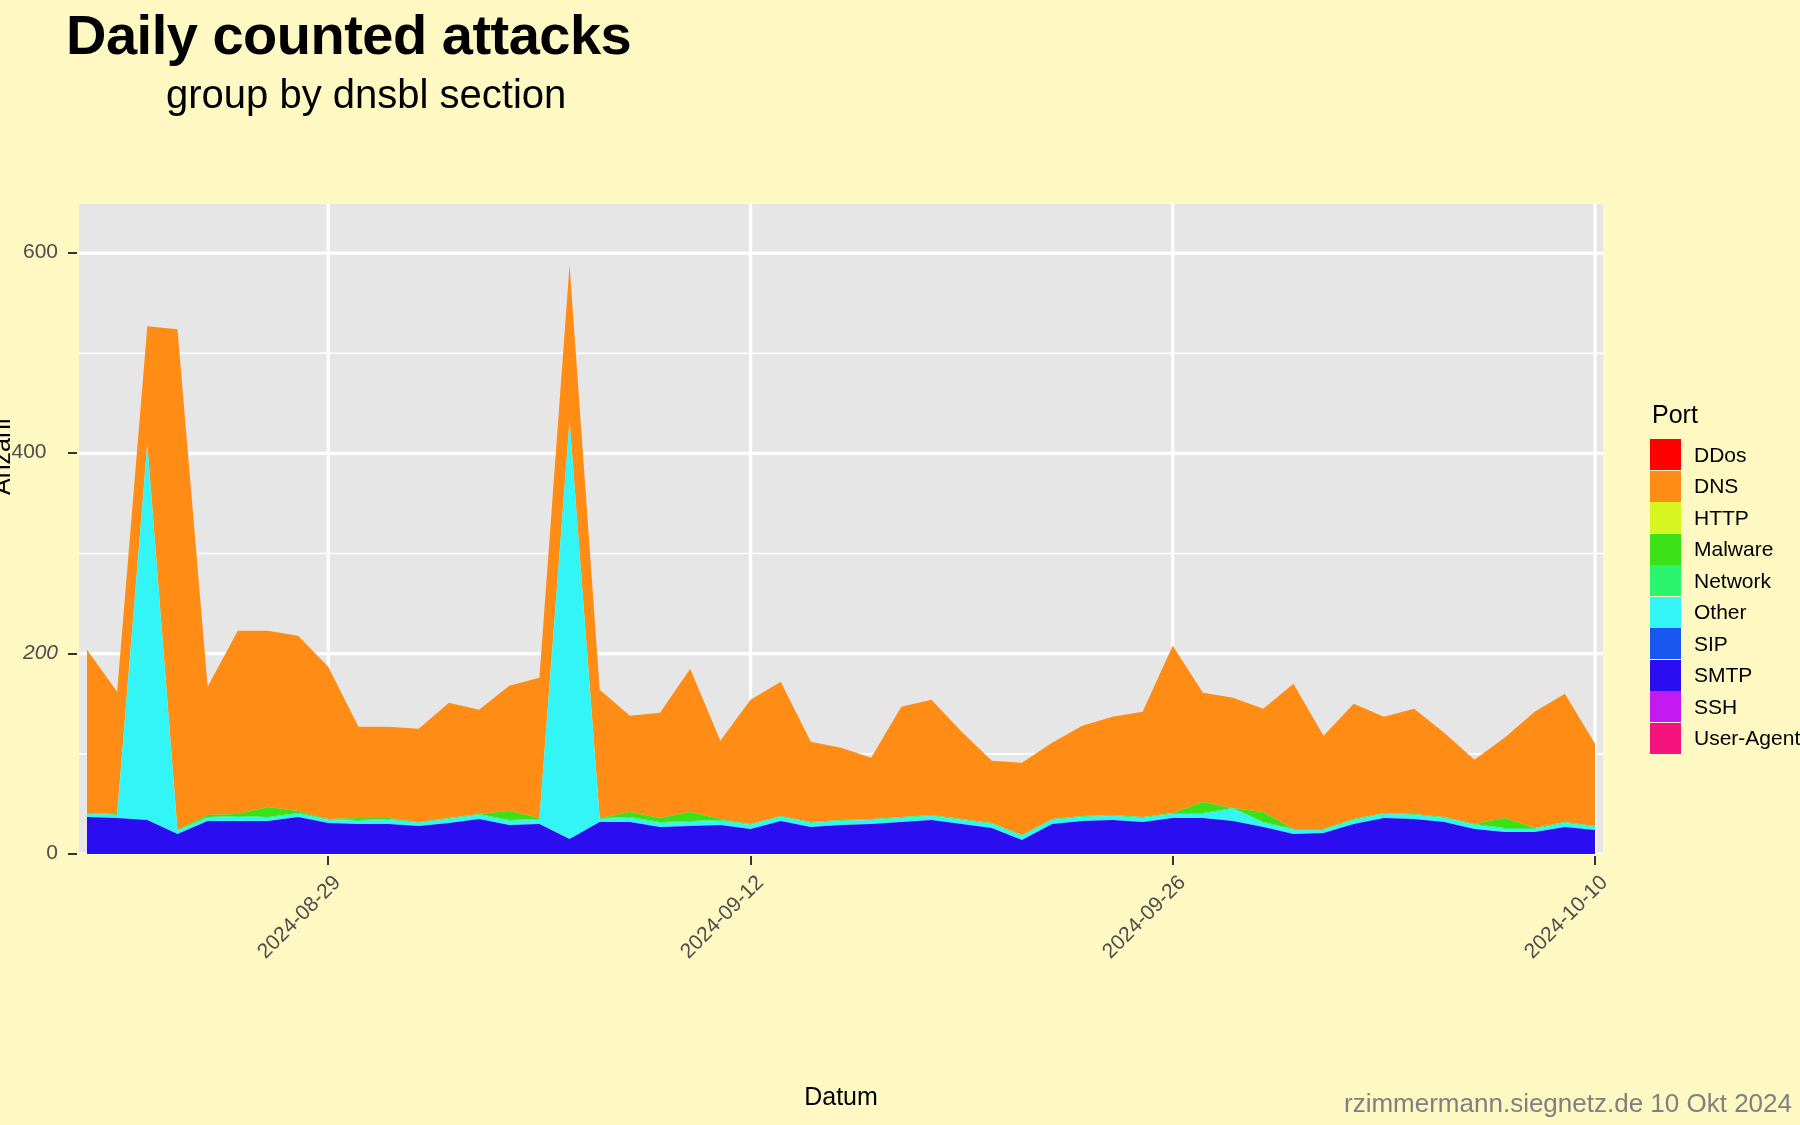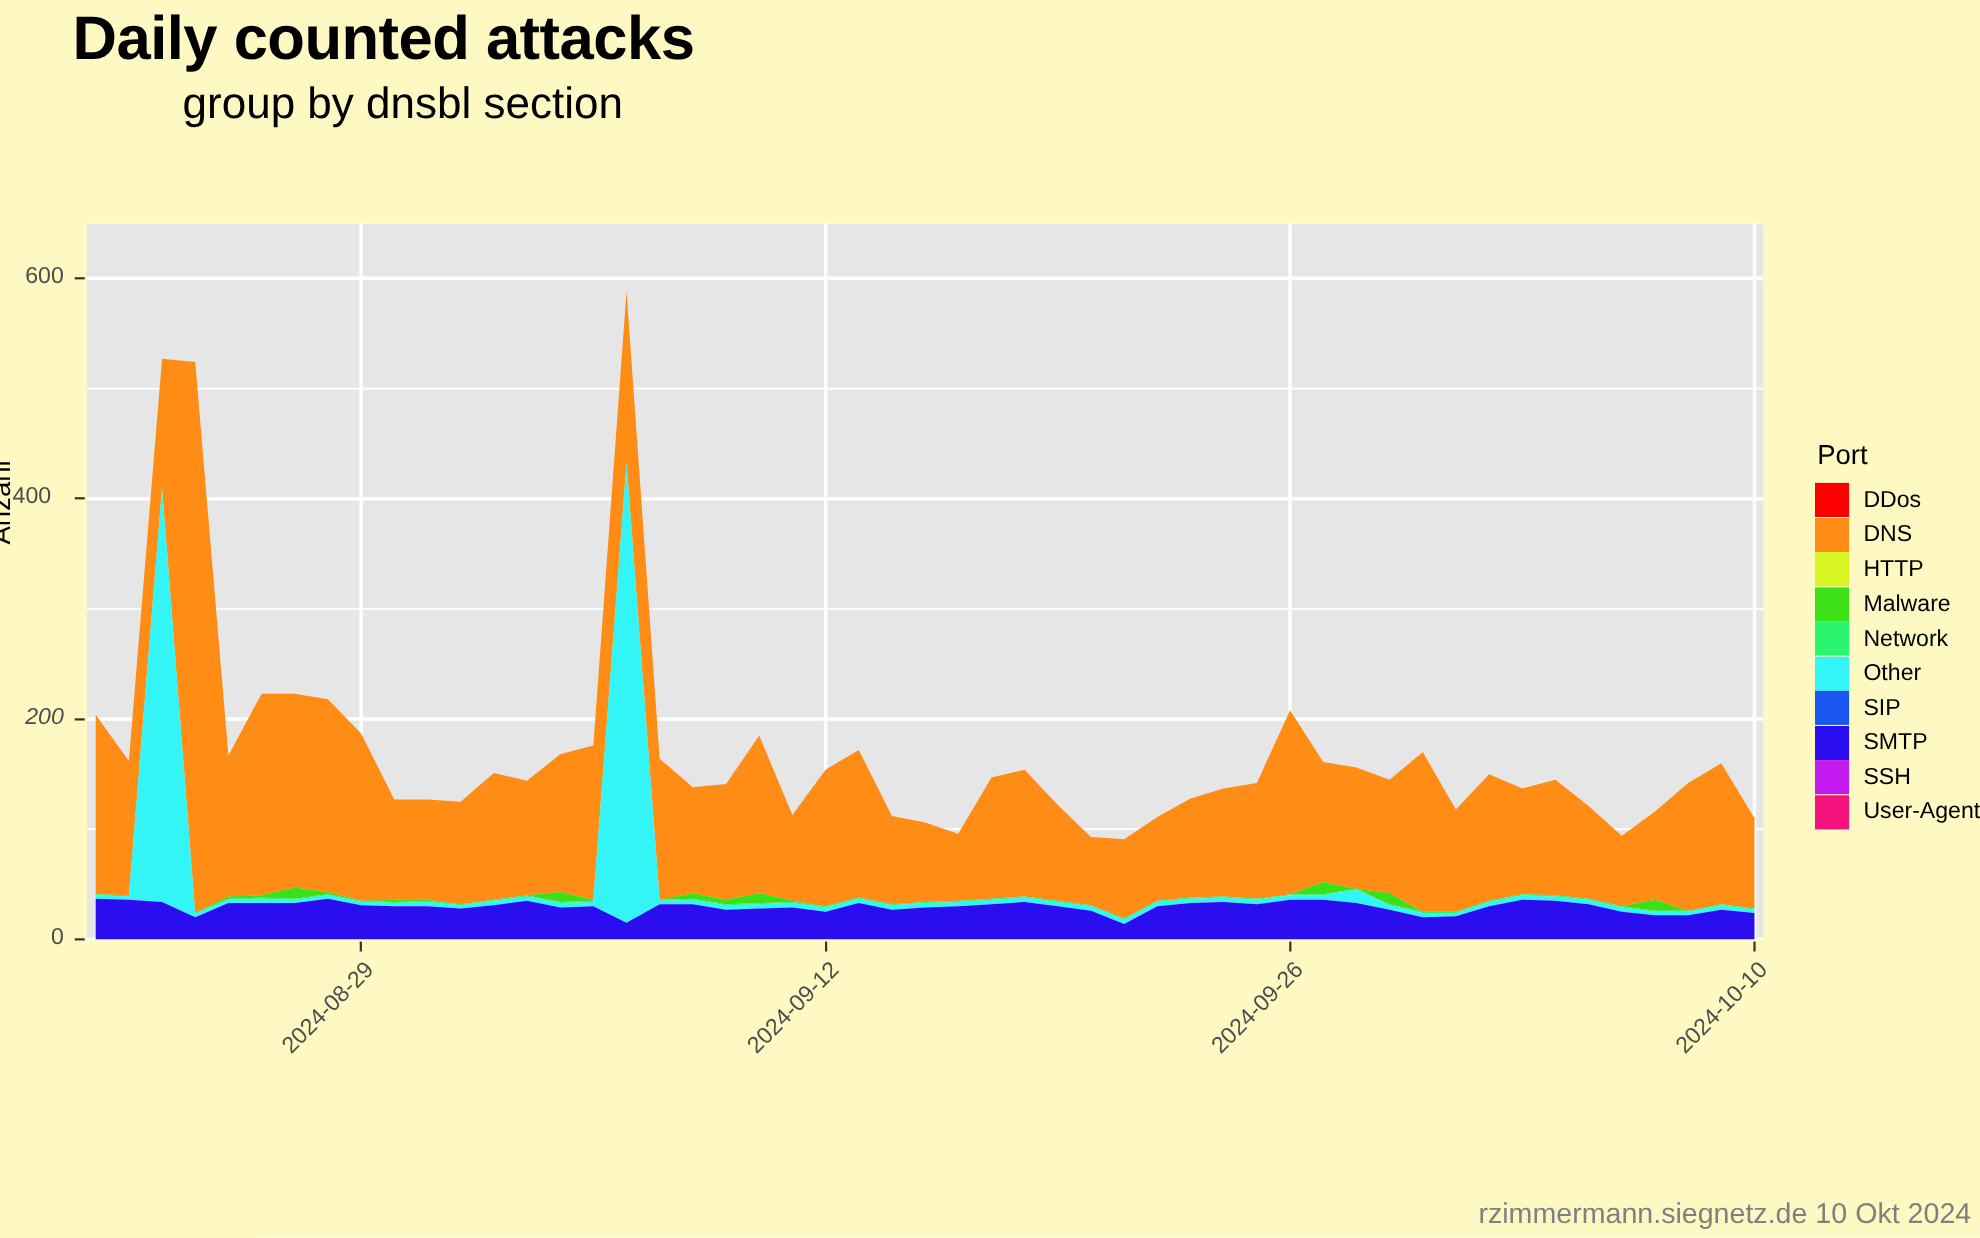--- a/index.html
+++ b/index.html
@@ -196,20 +196,21 @@
   <div id="x-axis">
       <div class="xtick" style="left: 327.28px; top: 856px;"></div>
       <div class="xlab" style="left: 188.28px; width: 140px; top: 870px;">2024-08-29</div>
       <div class="xtick" style="left: 749.52px; top: 856px;"></div>
       <div class="xlab" style="left: 610.52px; width: 140px; top: 870px;">2024-09-12</div>
       <div class="xtick" style="left: 1171.76px; top: 856px;"></div>
       <div class="xlab" style="left: 1032.76px; width: 140px; top: 870px;">2024-09-26</div>
       <div class="xtick" style="left: 1594px; top: 856px;"></div>
       <div class="xlab" style="left: 1455px; width: 140px; top: 870px;">2024-10-10</div>
     </div>
+  <div class="axis-title-x">Datum</div>
 
   <div id="legend">
     <div class="legend-title">Port</div>
     <div id="legend-rows">
         <div class="legend-row">
           <span class="legend-key" style="background: rgb(255, 0, 0);"></span>
           <span class="legend-label">DDos</span>
         </div>
         <div class="legend-row">
           <span class="legend-key" style="background: rgb(255, 140, 20);"></span>

